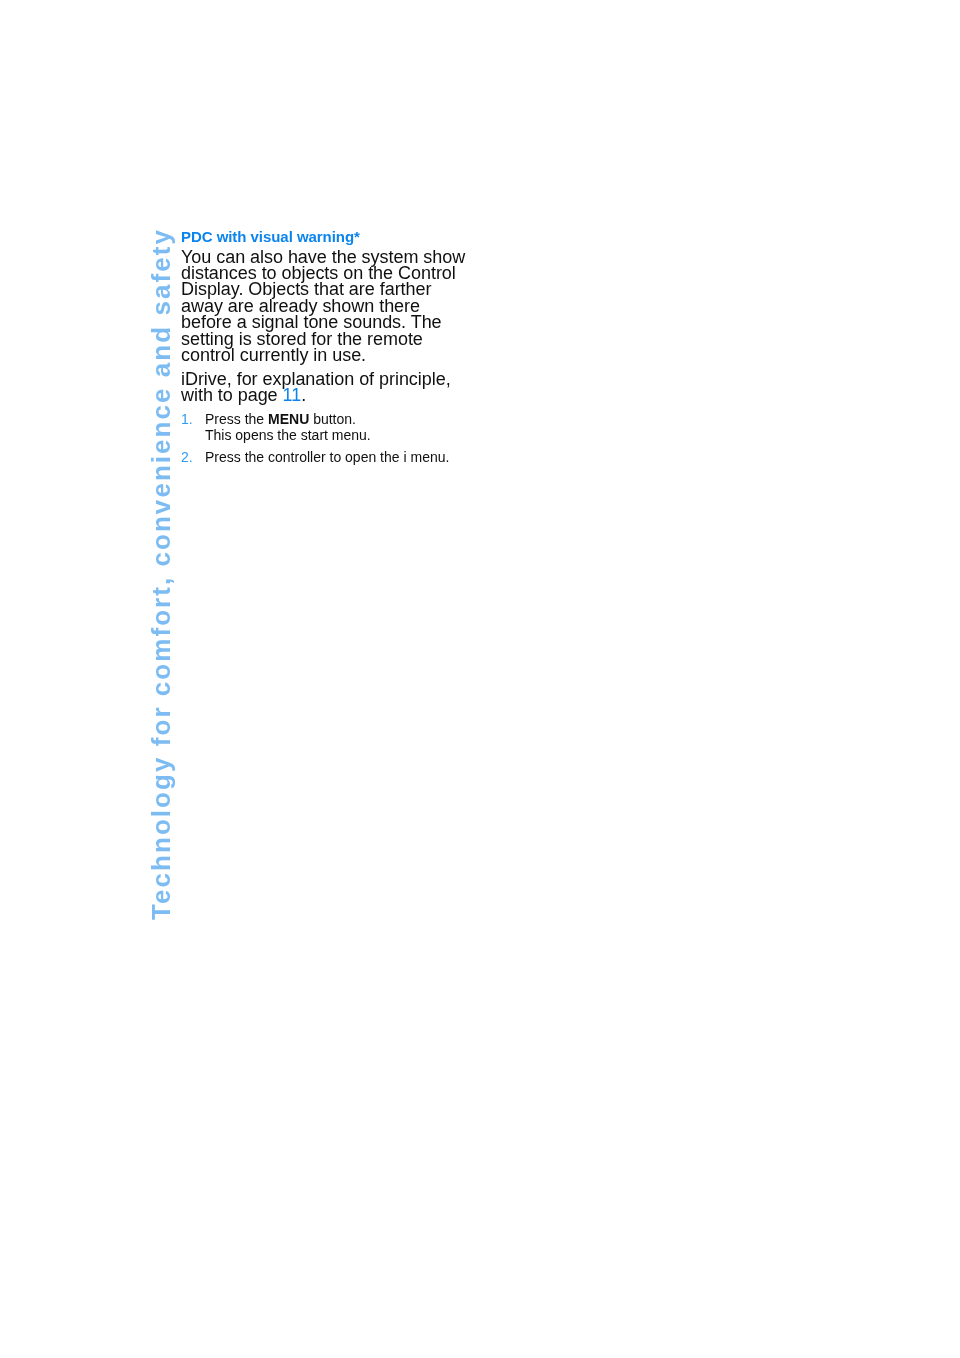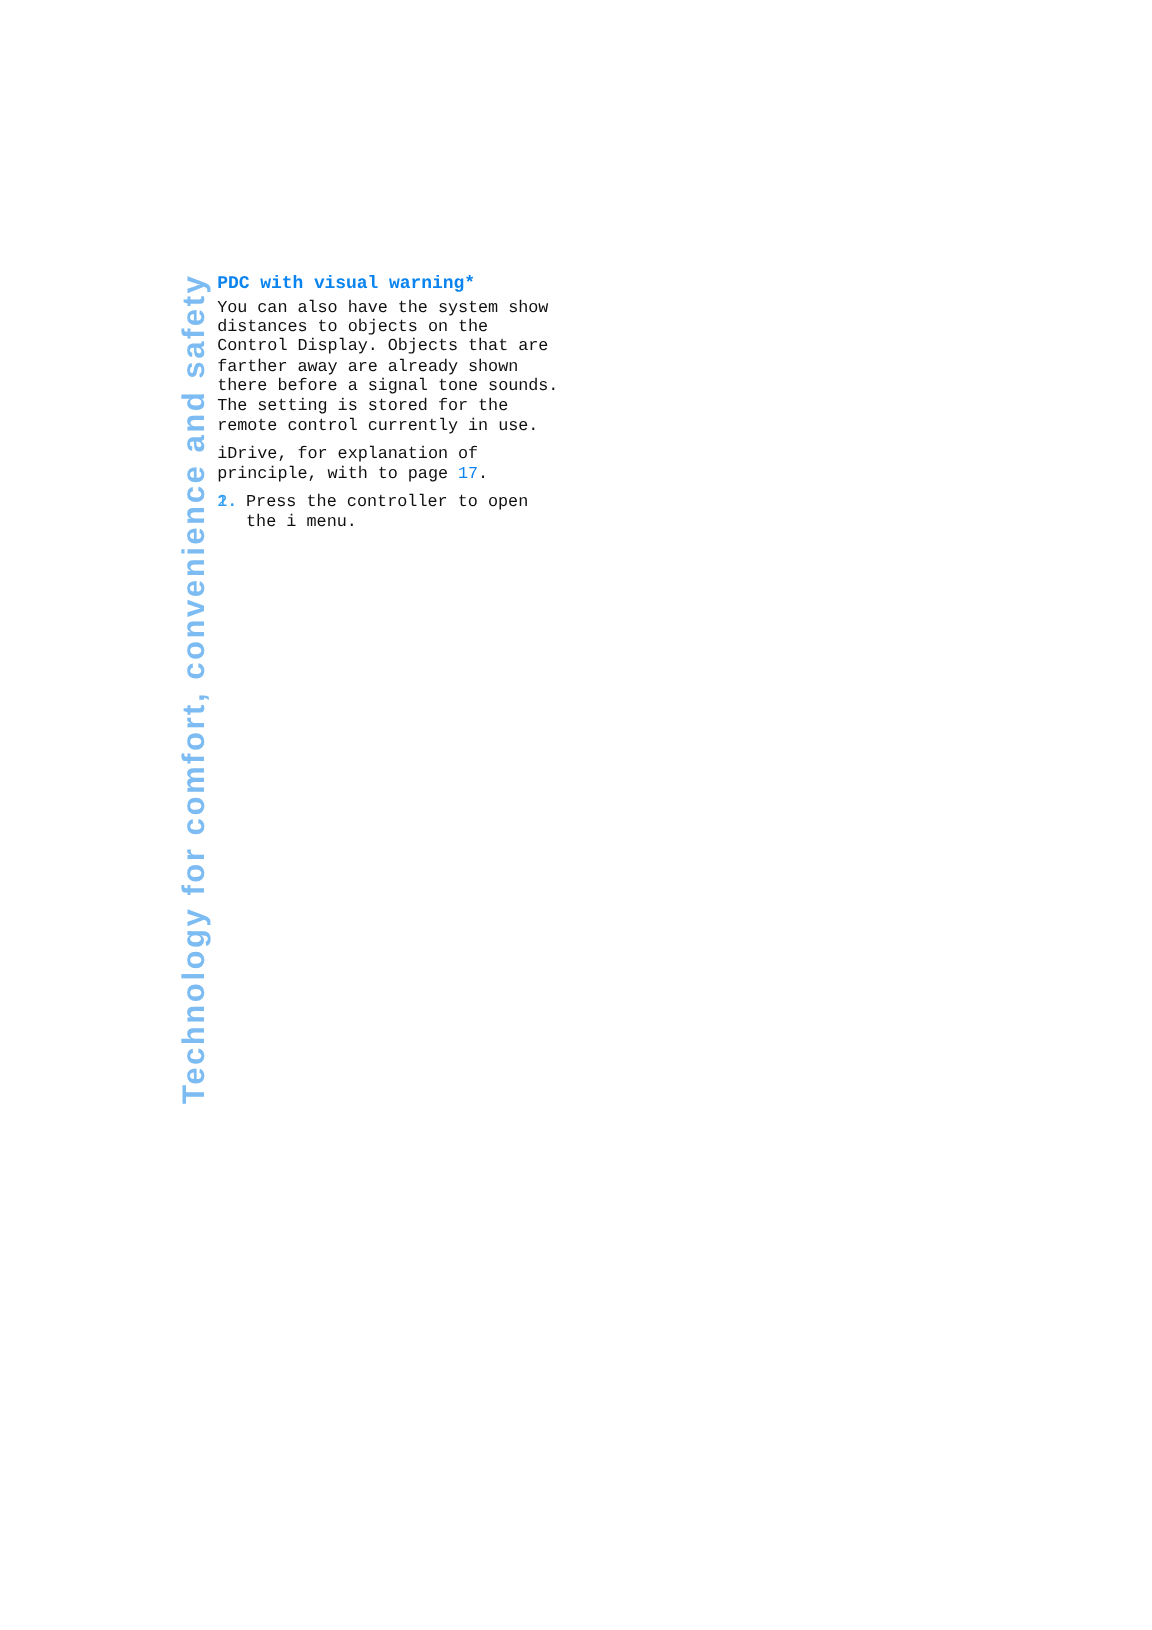--- a/index.html
+++ b/index.html
@@ -12,49 +12,49 @@
     transform-origin:0 0;
     color:#7cbcf2;
     font-weight:bold;
     font-size:26px;
     letter-spacing:2.05px;
     white-space:nowrap;
   }
 
   
   .col{position:absolute; top:228px; width:290px;}
-  .colL{left:181px;font-family:Liberation Mono, monospace;}
+  .colL{left:181px;}
 
   h2.sec{
     font-size:15px; font-weight:bold; color:#0b84ef;
     margin:0 0 3px 0; line-height:17.5px; letter-spacing:-0.05px;
   }
   p{
-    font-size:14px; color:#101010; margin:0 0 7px 0; line-height:16.45px;
+    font-size:18px; color:#101010; margin:0 0 7px 0; line-height:16.45px;
     letter-spacing:-0.04px;
   }
   .blue{color:#0b84ef;}
 
   
   ol.steps{margin:0; padding:0; list-style:none;}
   ol.steps li{position:relative; padding-left:24px; margin-bottom:6px;
      font-size:14px; line-height:16.45px; color:#101010;}
   ol.steps li .num{position:absolute; left:0; top:0; color:#2f9cf4; font-size:14px;}
 </style>
 </head>
 <body>
 
 <div class="page">
 
   <div class="sidehead" style="transform: translate(146px, 920px) rotate(-90deg);">Technology for comfort, convenience and safety</div>
 
   <div class="col colL">
     <h2 class="sec">PDC with visual warning*</h2>
     <p>You can also have the system show distances to objects on the Control Display. Objects that are farther away are already shown there before a signal tone sounds. The setting is stored for the remote control currently in use.</p>
-    <p><span>iDrive, for explanation of principle, with to page </span><span class="blue">17</span><span>.</span></p>
+    <p><span>iDrive, for explanation of principle, with to page </span><span class="blue">11</span><span>.</span></p>
 
     <ol class="steps">
-      <li><span class="num">1.</span></li>
+      <li><span class="num">1.</span><span>Press the <b>MENU</b> button.<br>This opens the start menu.</span></li>
       <li><span class="num">2.</span><span>Press the controller to open the <span class="infoglyph">i</span> menu.</span></li>
     </ol>
   </div>
 
 </div>
 
 </body></html>

